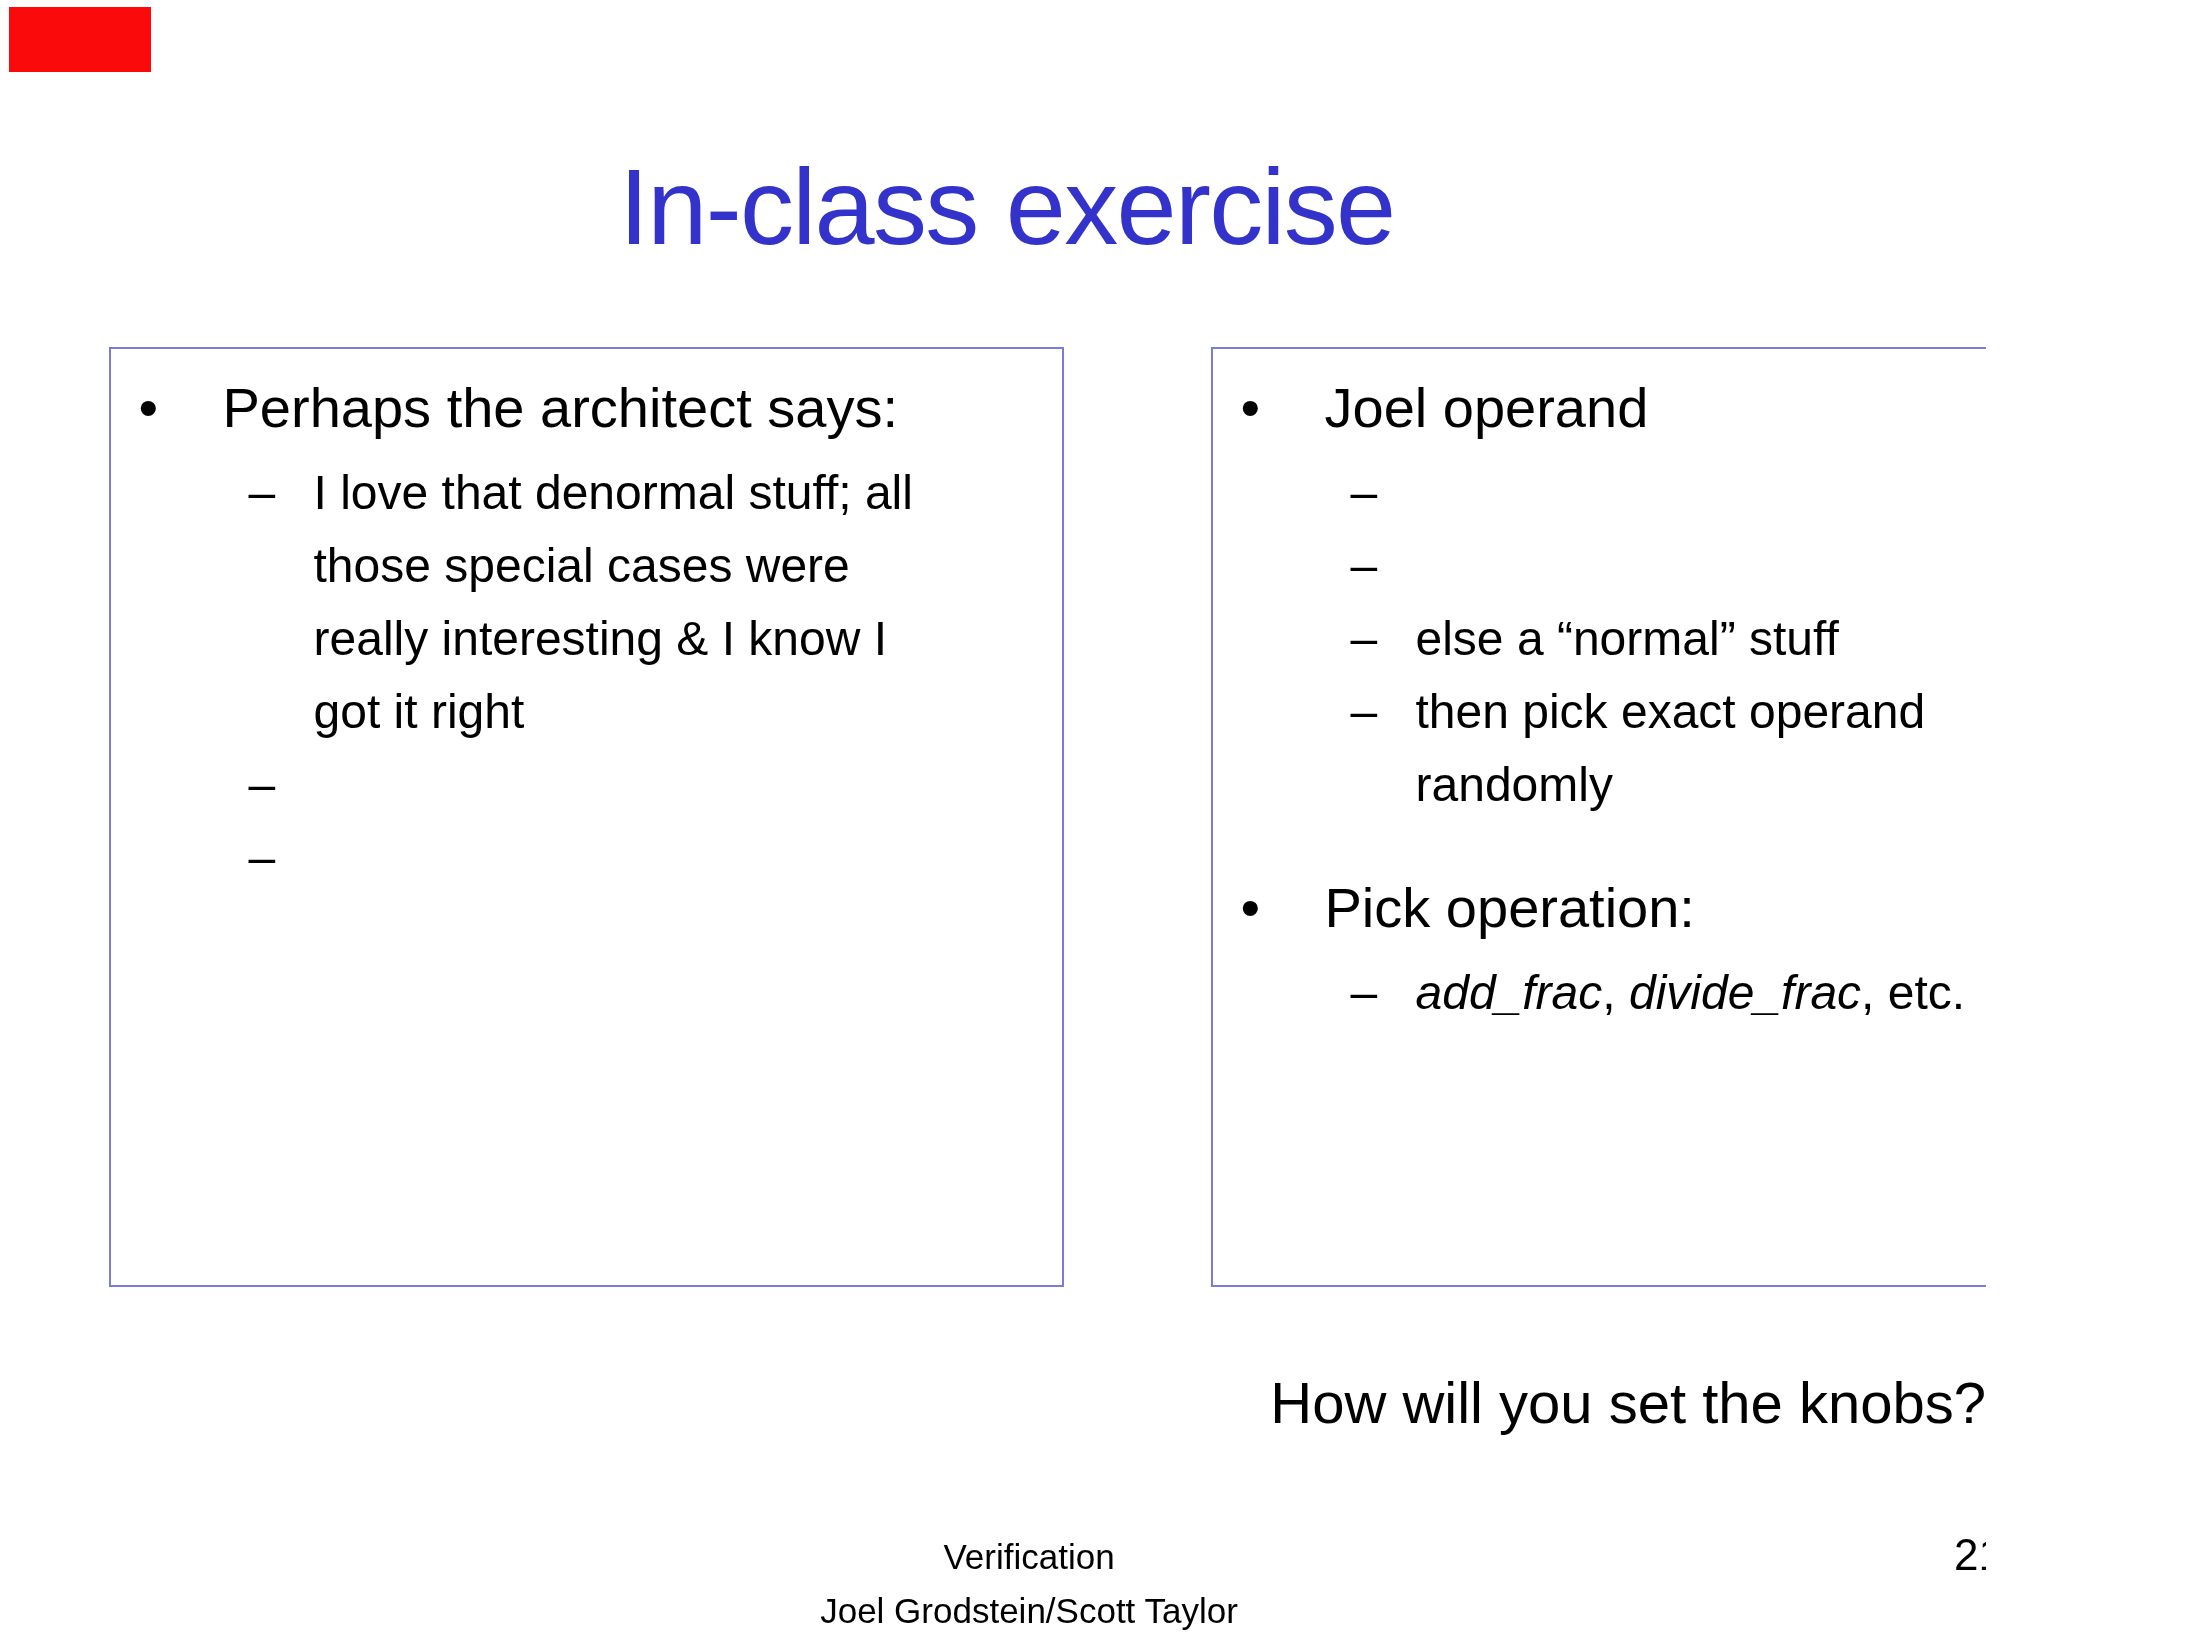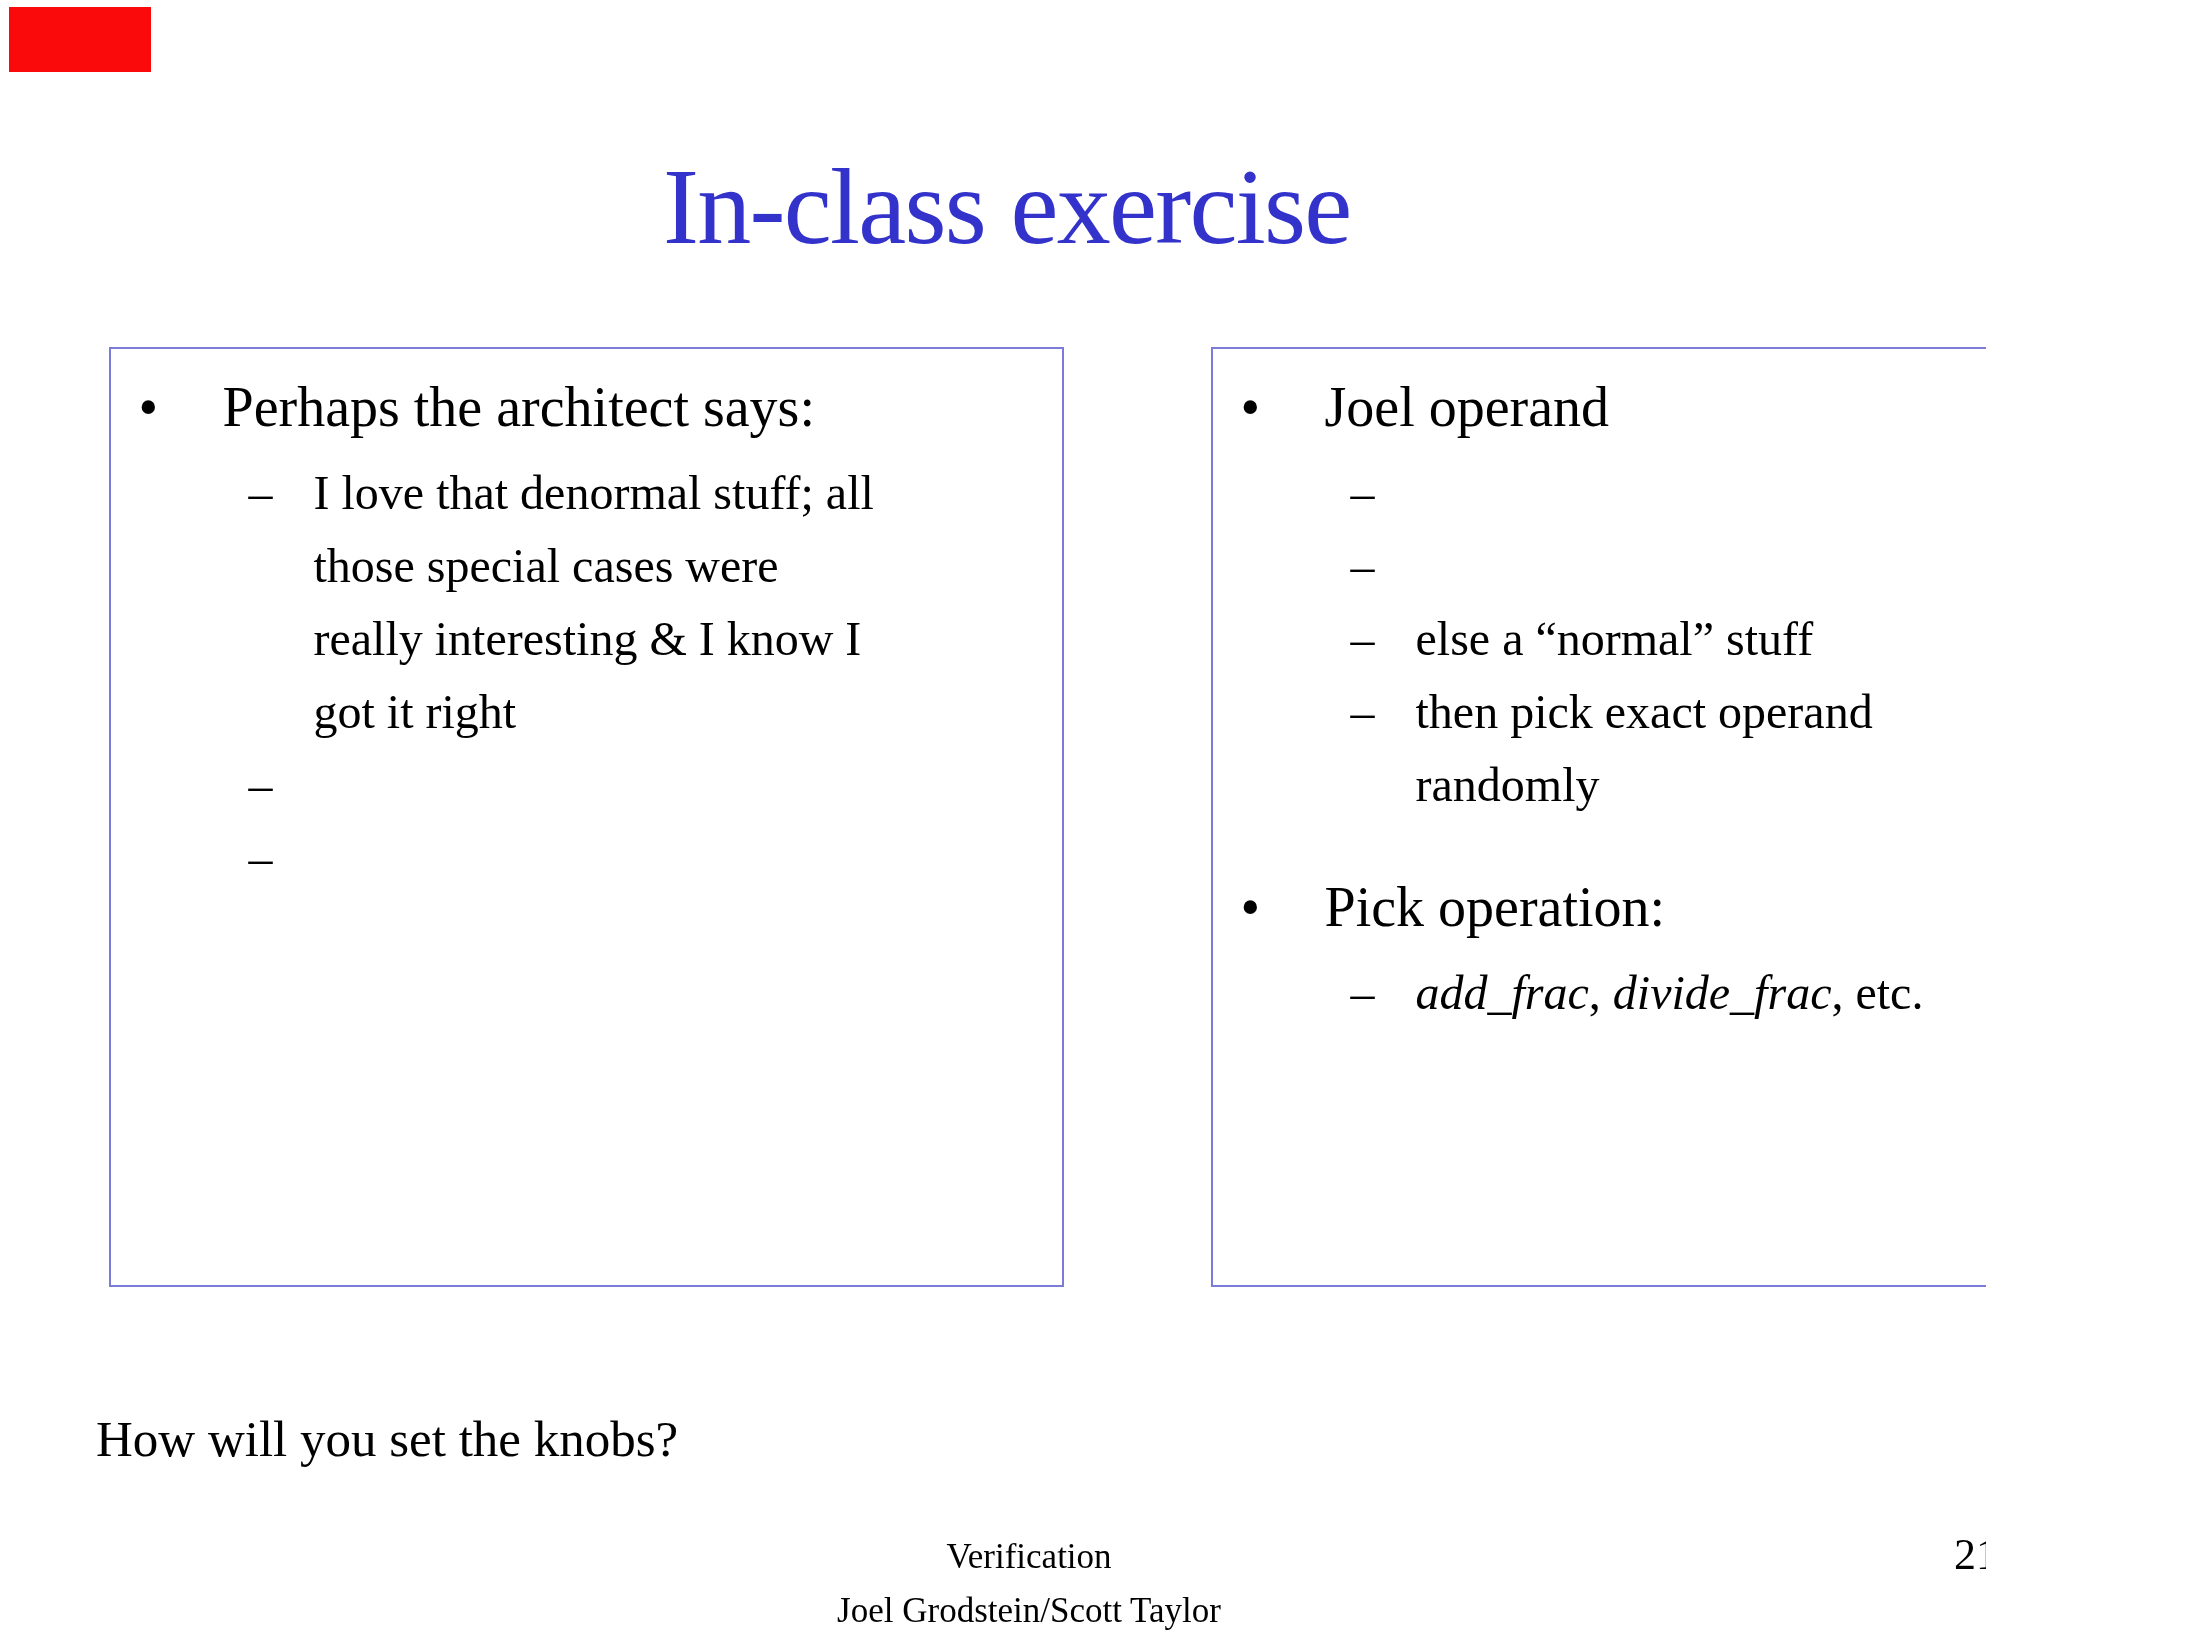--- a/index.html
+++ b/index.html
@@ -5,21 +5,21 @@
   html, body {
     margin: 0;
     padding: 0;
     background: #ffffff;
   }
   #slide {
     position: relative;
     width: 1986px;
     height: 1652px;
     background: #ffffff;
-    font-family: Liberation Serif, serif;
+    font-family: Liberation Sans, sans-serif;
     color: var(--text_color, #000);
     overflow: hidden;
   }
   .red-mark {
     position: absolute;
     left: 8.6px;
     top: 6.9px;
     width: 142px;
     height: 65px;
     background: var(--red_mark_color, #fa0a0a);
@@ -80,25 +80,24 @@
   }
   .li .text .italic { font-style: italic; }
 
   .question {
     position: absolute;
     top: 1371px;
     left: 0;
     width: 100%;
     padding-left: 96px;
     box-sizing: border-box;
-    text-align: left;
-    font-size: 51px;
+    text-align: right;
+    font-size: 58px;
     line-height: 1.1;
     white-space: nowrap;
-    margin-top: 40px;
   }
   .footer {
     position: absolute;
     top: 1530px;
     left: 0;
     width: 100%;
     text-align: center;
     font-size: 35px;
     line-height: 1.55;
     padding-left: 36px;

